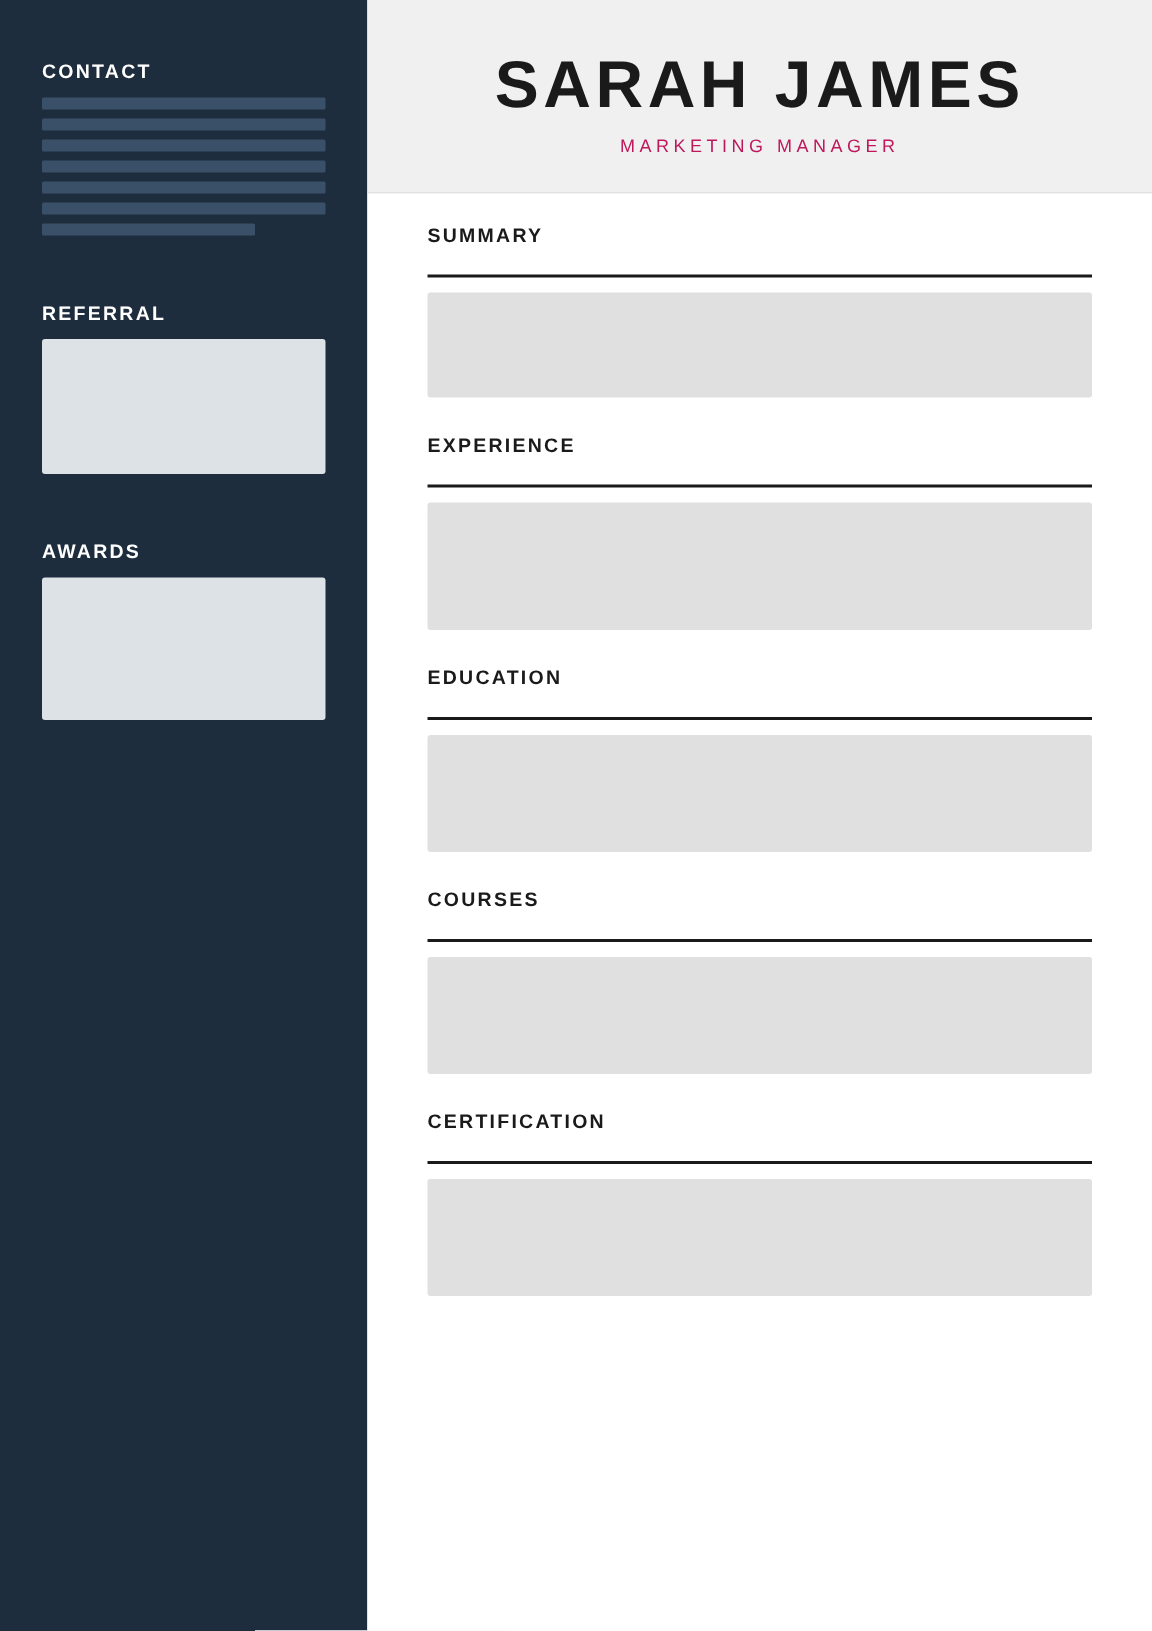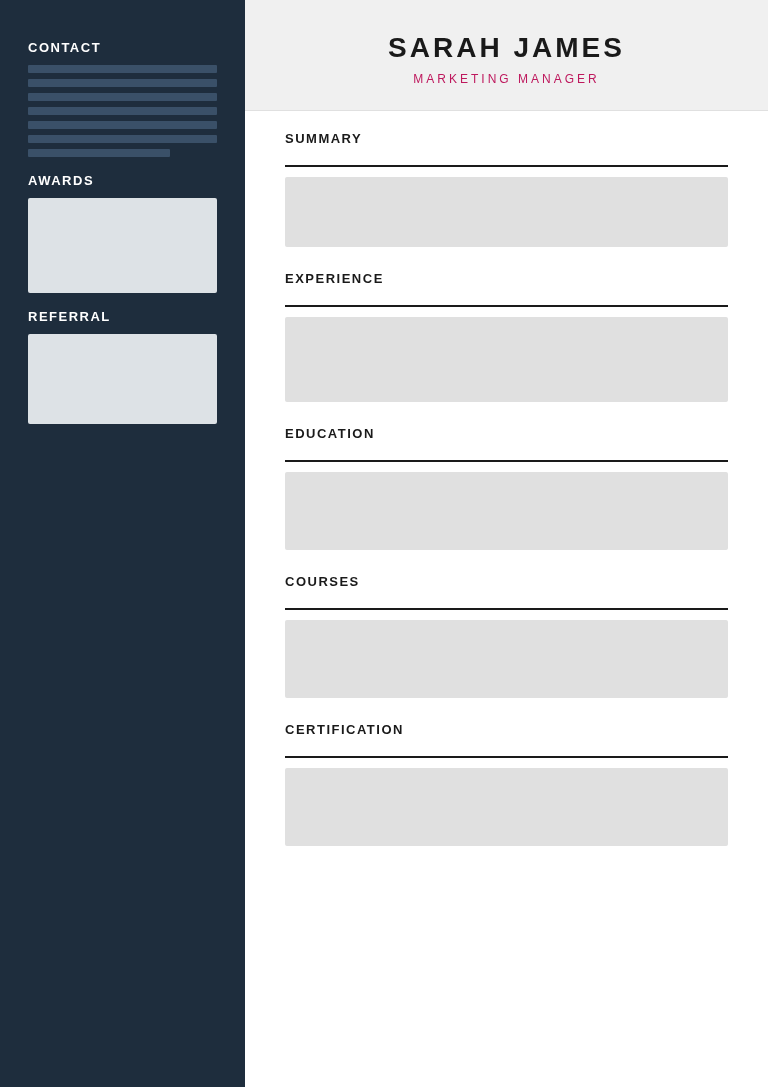--- a/index.html
+++ b/index.html
@@ -18,21 +18,21 @@
 
     .sidebar {
       width: 245px;
       min-height: 1087px;
       background-color: #1e2d3d;
       padding: 40px 28px;
       flex-shrink: 0;
     }
 
     .sidebar-section {
-      margin-bottom: 16px;
+      margin-bottom: 44px;
     }
 
     .sidebar-section-title {
       color: #ffffff;
       font-size: 13px;
       font-weight: 700;
       letter-spacing: 1.5px;
       text-transform: uppercase;
       margin-bottom: 10px;
     }
@@ -76,21 +76,21 @@
     }
 
     .header-section {
       background-color: #f0f0f0;
       padding: 32px 40px 24px;
       text-align: center;
       border-bottom: 1px solid #e0e0e0;
     }
 
     .header-name {
-      font-size: 28px;
+      font-size: 44px;
       font-weight: 700;
       letter-spacing: 3px;
       color: #1a1a1a;
       text-transform: uppercase;
       margin-bottom: 8px;
     }
 
     .header-title {
       font-size: 12px;
       letter-spacing: 3px;
@@ -148,27 +148,27 @@
       <div class="placeholder-line"></div>
       <div class="placeholder-line"></div>
       <div class="placeholder-line"></div>
       <div class="placeholder-line short"></div>
     </div>
   </div>
 
 
 
   <div class="sidebar-section">
+    <div class="sidebar-section-title">REFERRAL</div>
+    <div class="placeholder-box-small"></div>
+  </div>
+
+  <div class="sidebar-section">
     <div class="sidebar-section-title">AWARDS</div>
     <div class="placeholder-box"></div>
-  </div>
-
-  <div class="sidebar-section">
-    <div class="sidebar-section-title">REFERRAL</div>
-    <div class="placeholder-box-small"></div>
   </div>
 
 </div>
 
 <div class="main-content">
 
   <div class="header-section">
     <div class="header-name">SARAH JAMES</div>
     <div class="header-title">MARKETING MANAGER</div>
   </div>

